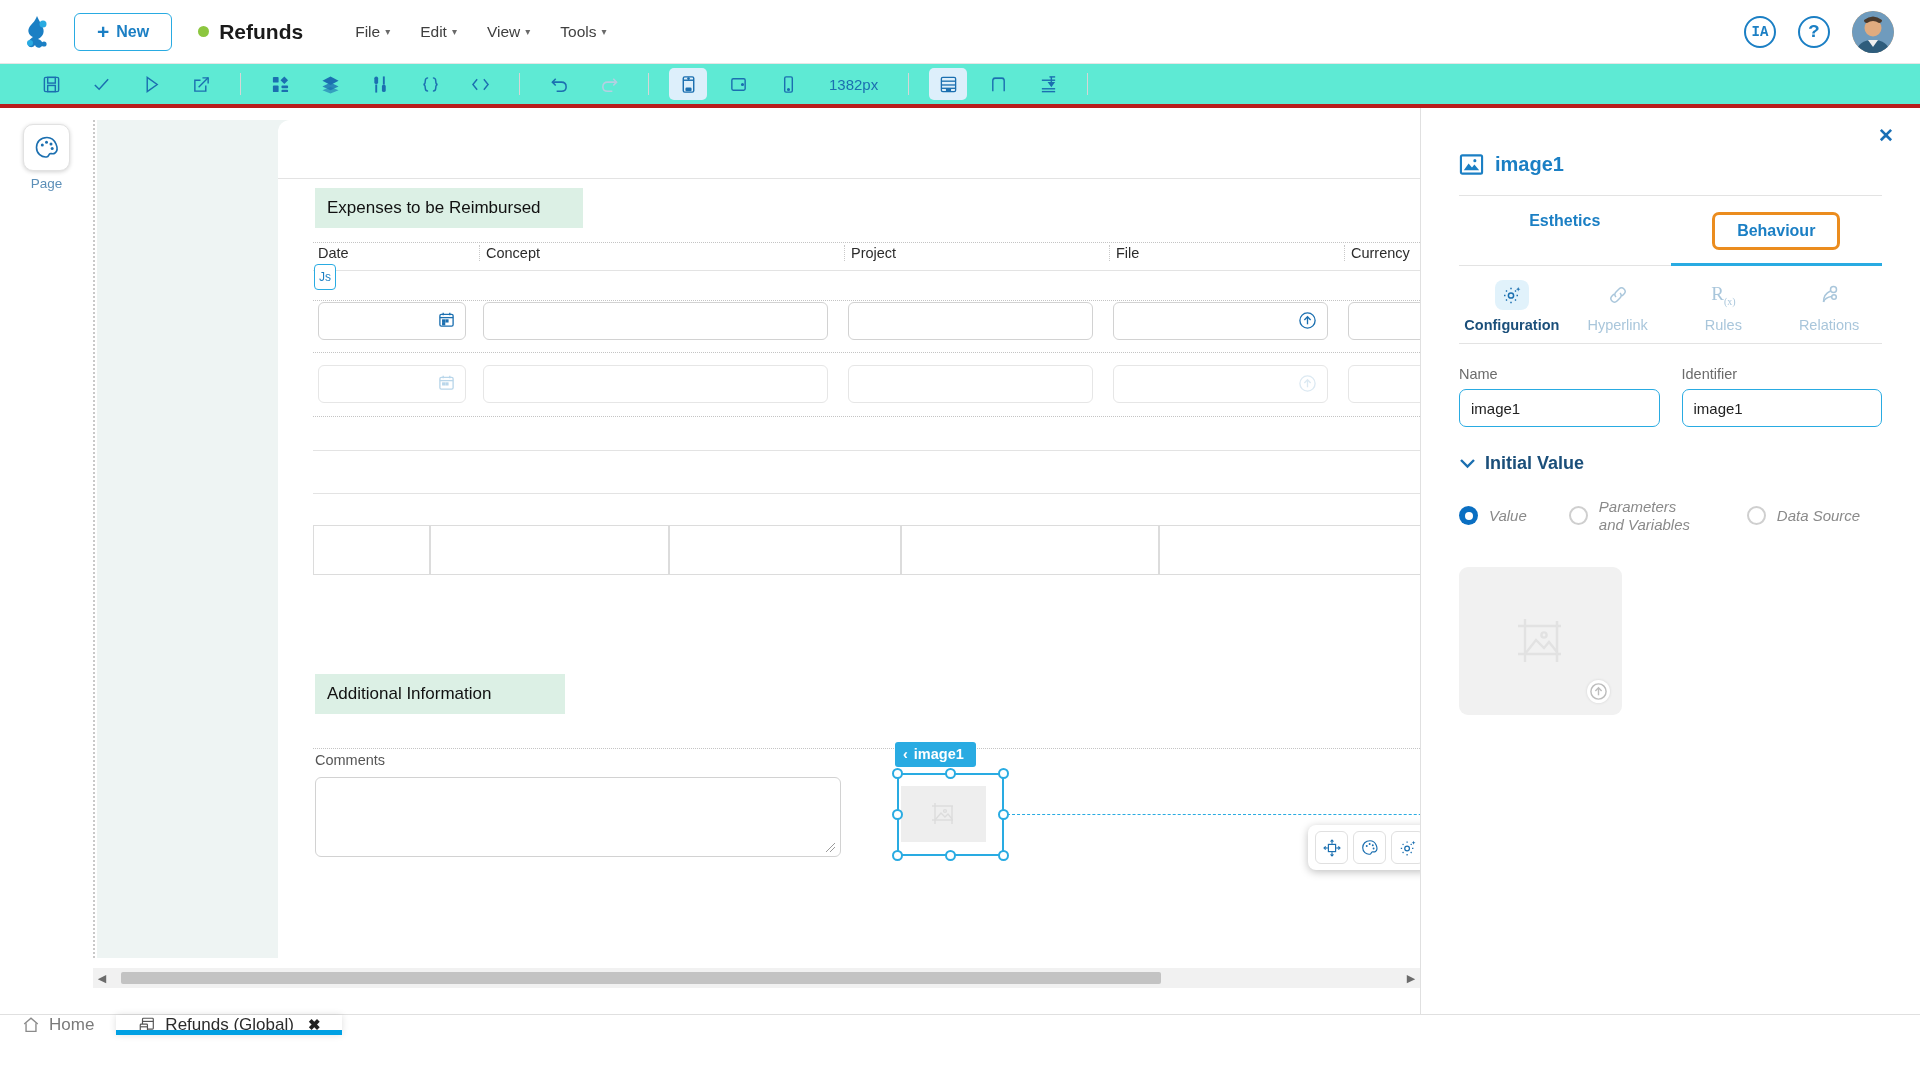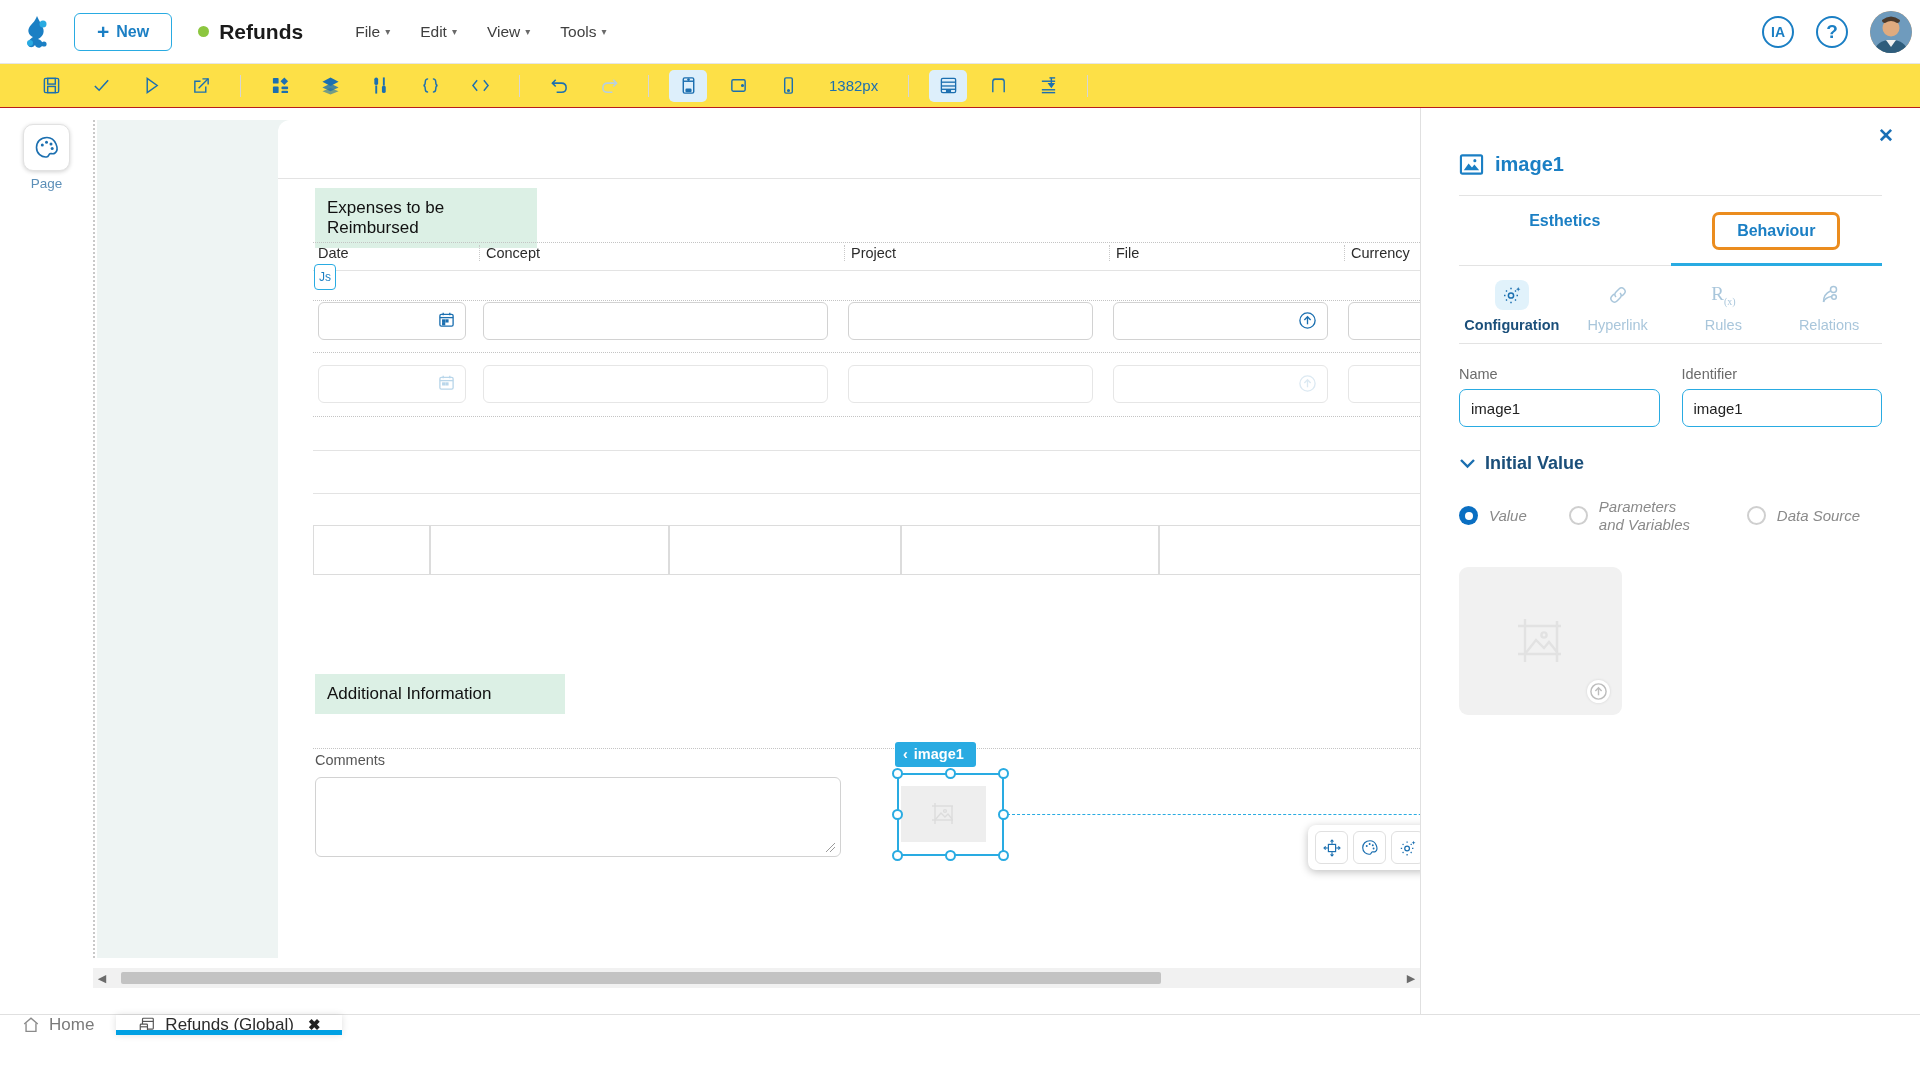--- a/index.html
+++ b/index.html
@@ -31,38 +31,38 @@
     display:flex; align-items:center; gap:10px;
     margin-left:26px; font-size:21px; font-weight:bold; color:#1a1a1a;
   }
   .doc-dot { width:11px; height:11px; border-radius:50%; background:#8cc63f; }
   .menus { display:flex; align-items:center; gap:30px; margin-left:52px; }
   .menu-item {
     display:flex; align-items:center; gap:5px;
     font-size:15.5px; color:#3f3f3f; cursor:pointer;
   }
   .caret { font-size:10px; color:#6a6a6a; }
-  .top-right { margin-left:auto; display:flex; align-items:center; gap:22px; padding-right:8px; }
+  .top-right { margin-left:auto; display:flex; align-items:center; gap:22px; padding-right:26px;font-family:Liberation Mono, monospace; }
   .circle-ico {
     width:32px; height:32px; border-radius:50%;
     border:2px solid #1b7fc4; color:#1b7fc4;
     display:flex; align-items:center; justify-content:center;
     font-size:14px; font-weight:bold; cursor:pointer;
   }
   .circle-ico.help { font-size:19px; }
   .avatar {
     width:42px; height:42px; border-radius:50%;
     overflow:hidden; cursor:pointer; background:#c8a178; position:relative;
   }
   
   .toolbar {
     height:44px; width:1920px;
     display:flex; align-items:center;
-    border-bottom:1px solid #b91c1c;
-    background:#fde047; padding-left:26px;
+    border-bottom:4px solid #b91c1c;
+    background:#5eead4; padding-left:26px;
   }
   .tb {
     width:38px; height:32px;
     display:flex; align-items:center; justify-content:center;
     color:#1b6fb0; cursor:pointer; margin:0 6px;
     border-radius:5px;
   }
   .tb.active { background:#ddeffb; }
   .tb.dim { color:#b6cfe2; }
   .tb-sep { width:1px; height:22px; background:#d6d6d6; margin:0 14px; }
@@ -463,21 +463,21 @@
   </div>
 
   <div class="canvas-wrap">
     <div class="canvas-bg"></div>
     <div class="ruler-left"></div>
 
     <div class="page">
 
       <div class="hline" style="left:0; top:58px; width:1200px;"></div>
 
-      <div class="sec-title" style="left:37px; top:68px; width:222px;">Expenses to be Reimbursed</div>
+      <div class="sec-title" style="left:37px; top:68px; width:268px;">Expenses to be Reimbursed</div>
 
       <div class="dotline" style="left:35px; top:122px; width:1165px;"></div>
       <div class="col-head" style="left:37px; top:125px; width:165px;">Date</div>
       <div class="col-head" style="left:205px; top:125px; width:362px;">Concept</div>
       <div class="col-head" style="left:570px; top:125px; width:262px;">Project</div>
       <div class="col-head" style="left:835px; top:125px; width:232px;">File</div>
       <div class="col-head" style="left:1070px; top:125px; width:130px; border-right:none;">Currency</div>
       <div class="hline" style="left:35px; top:150px; width:1165px;"></div>
 
       <div class="js-badge" style="left:36px; top:144px;">Js</div>

